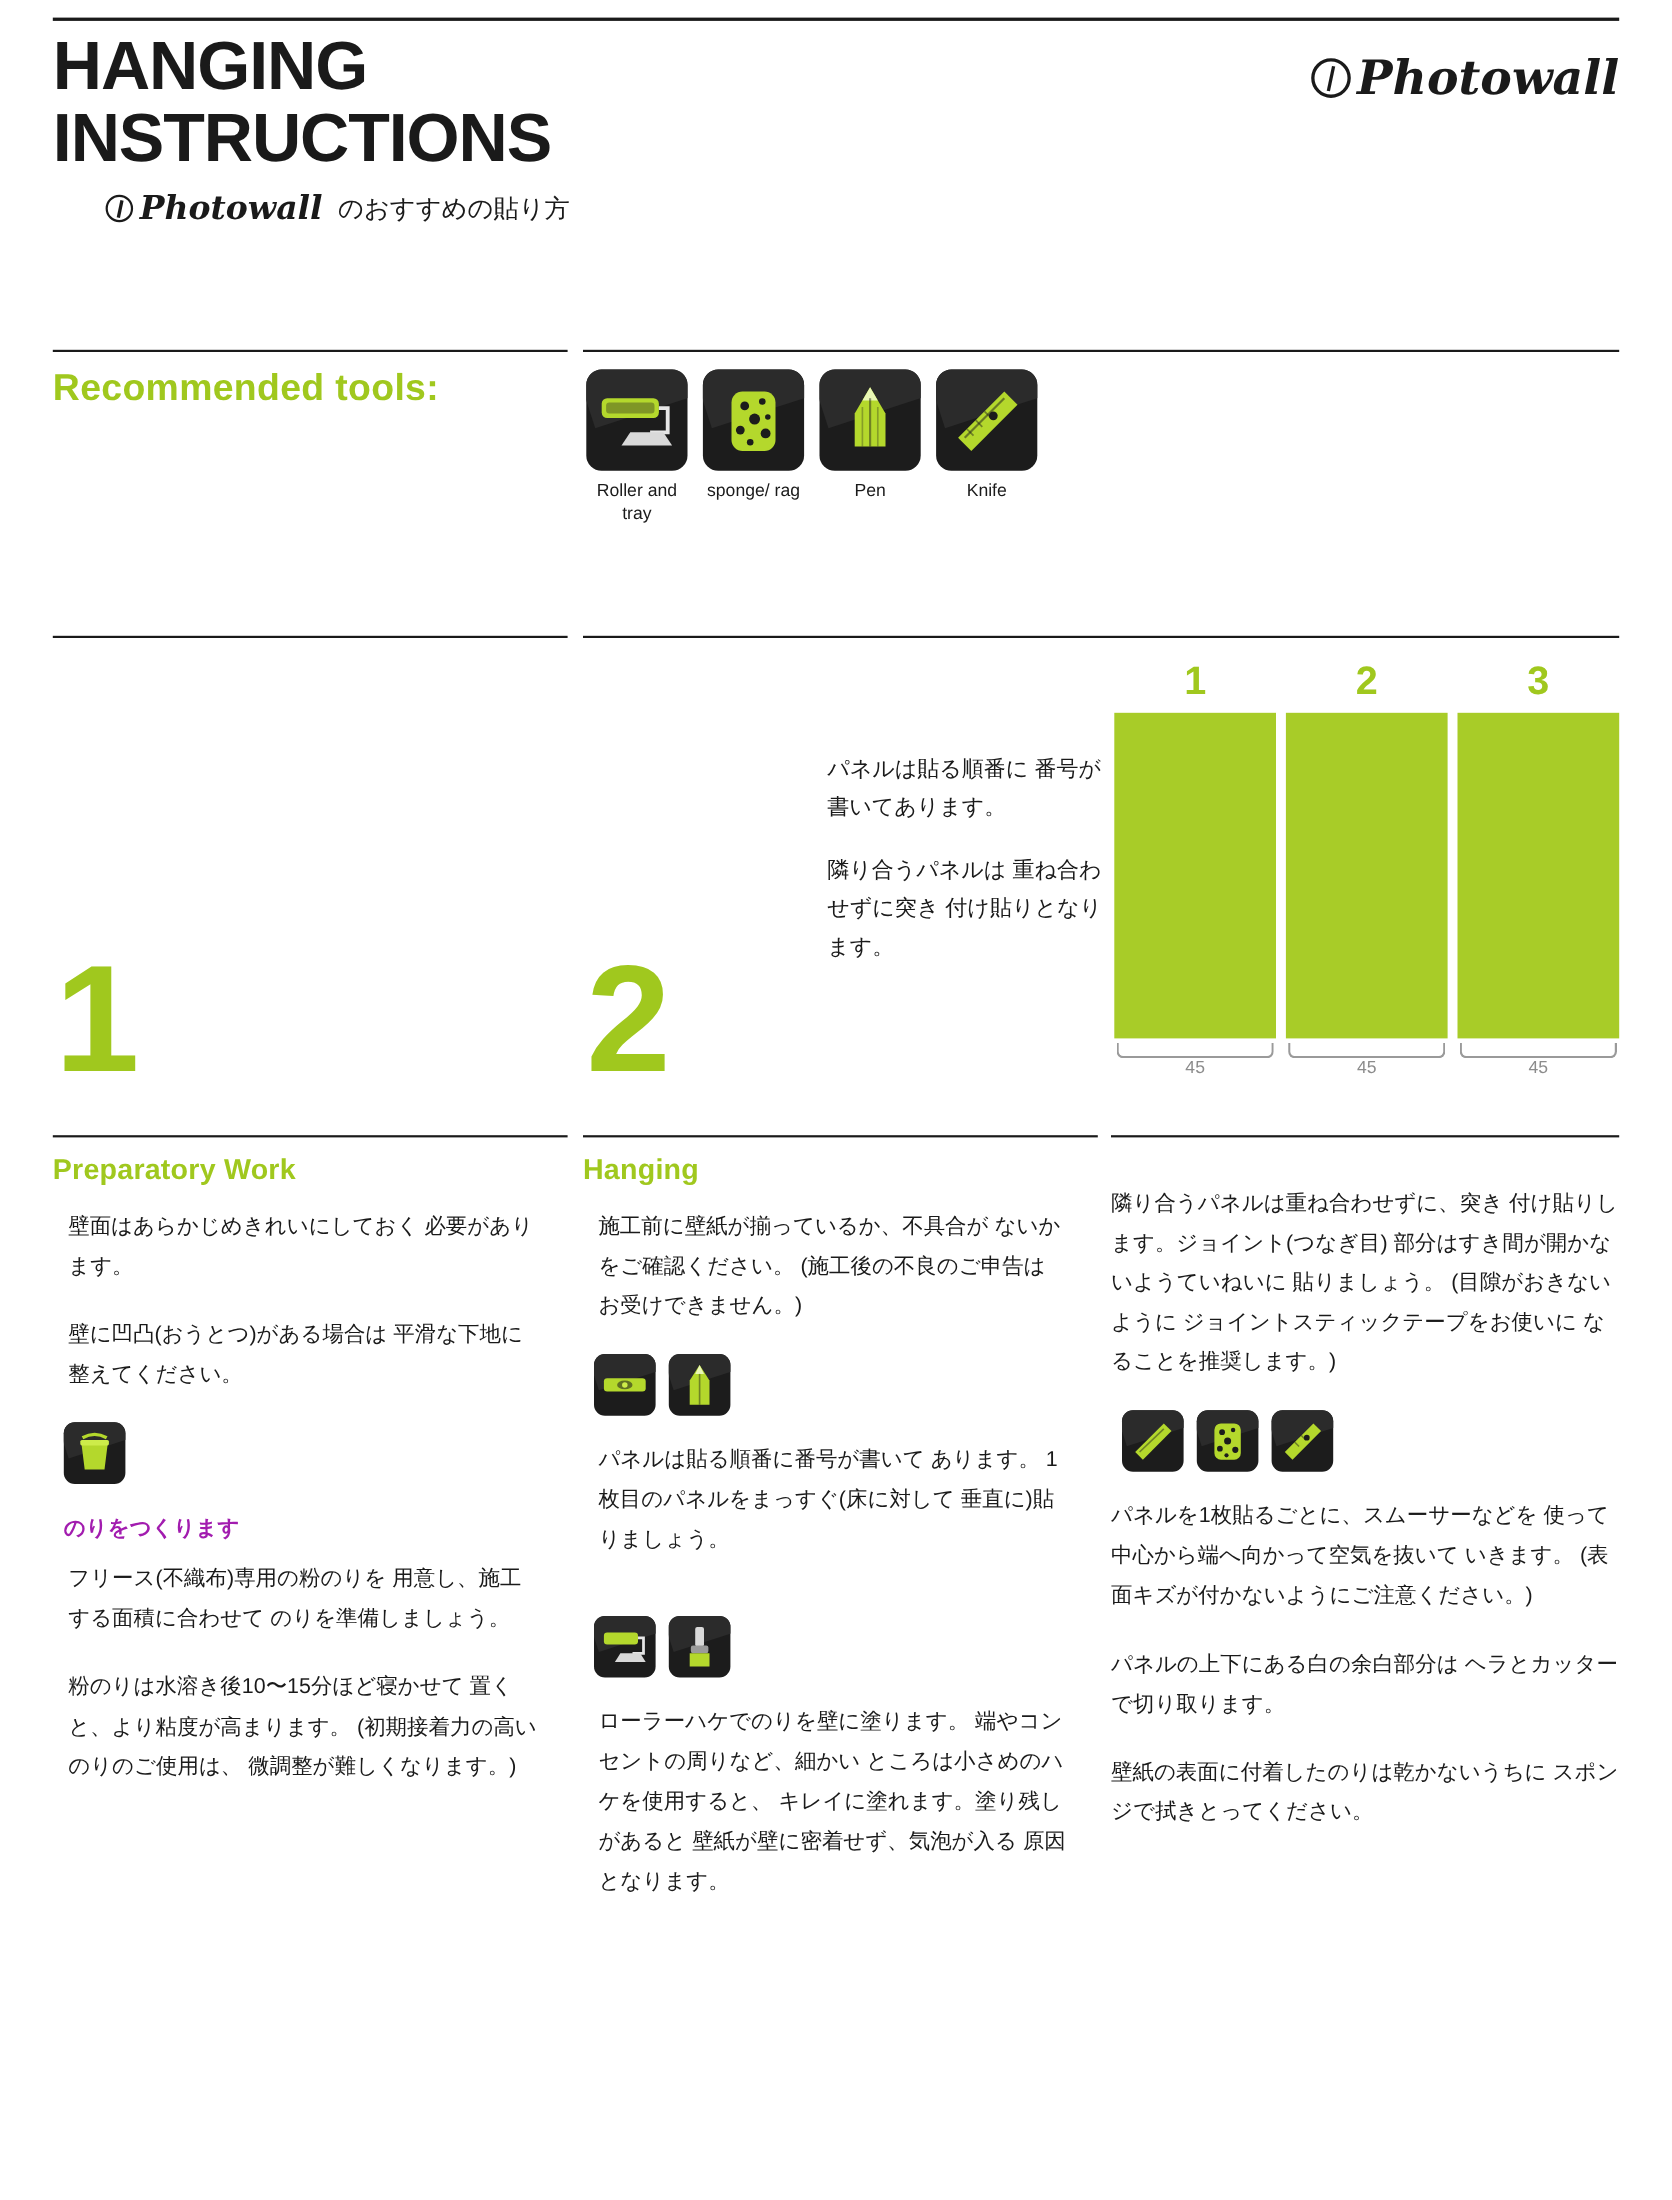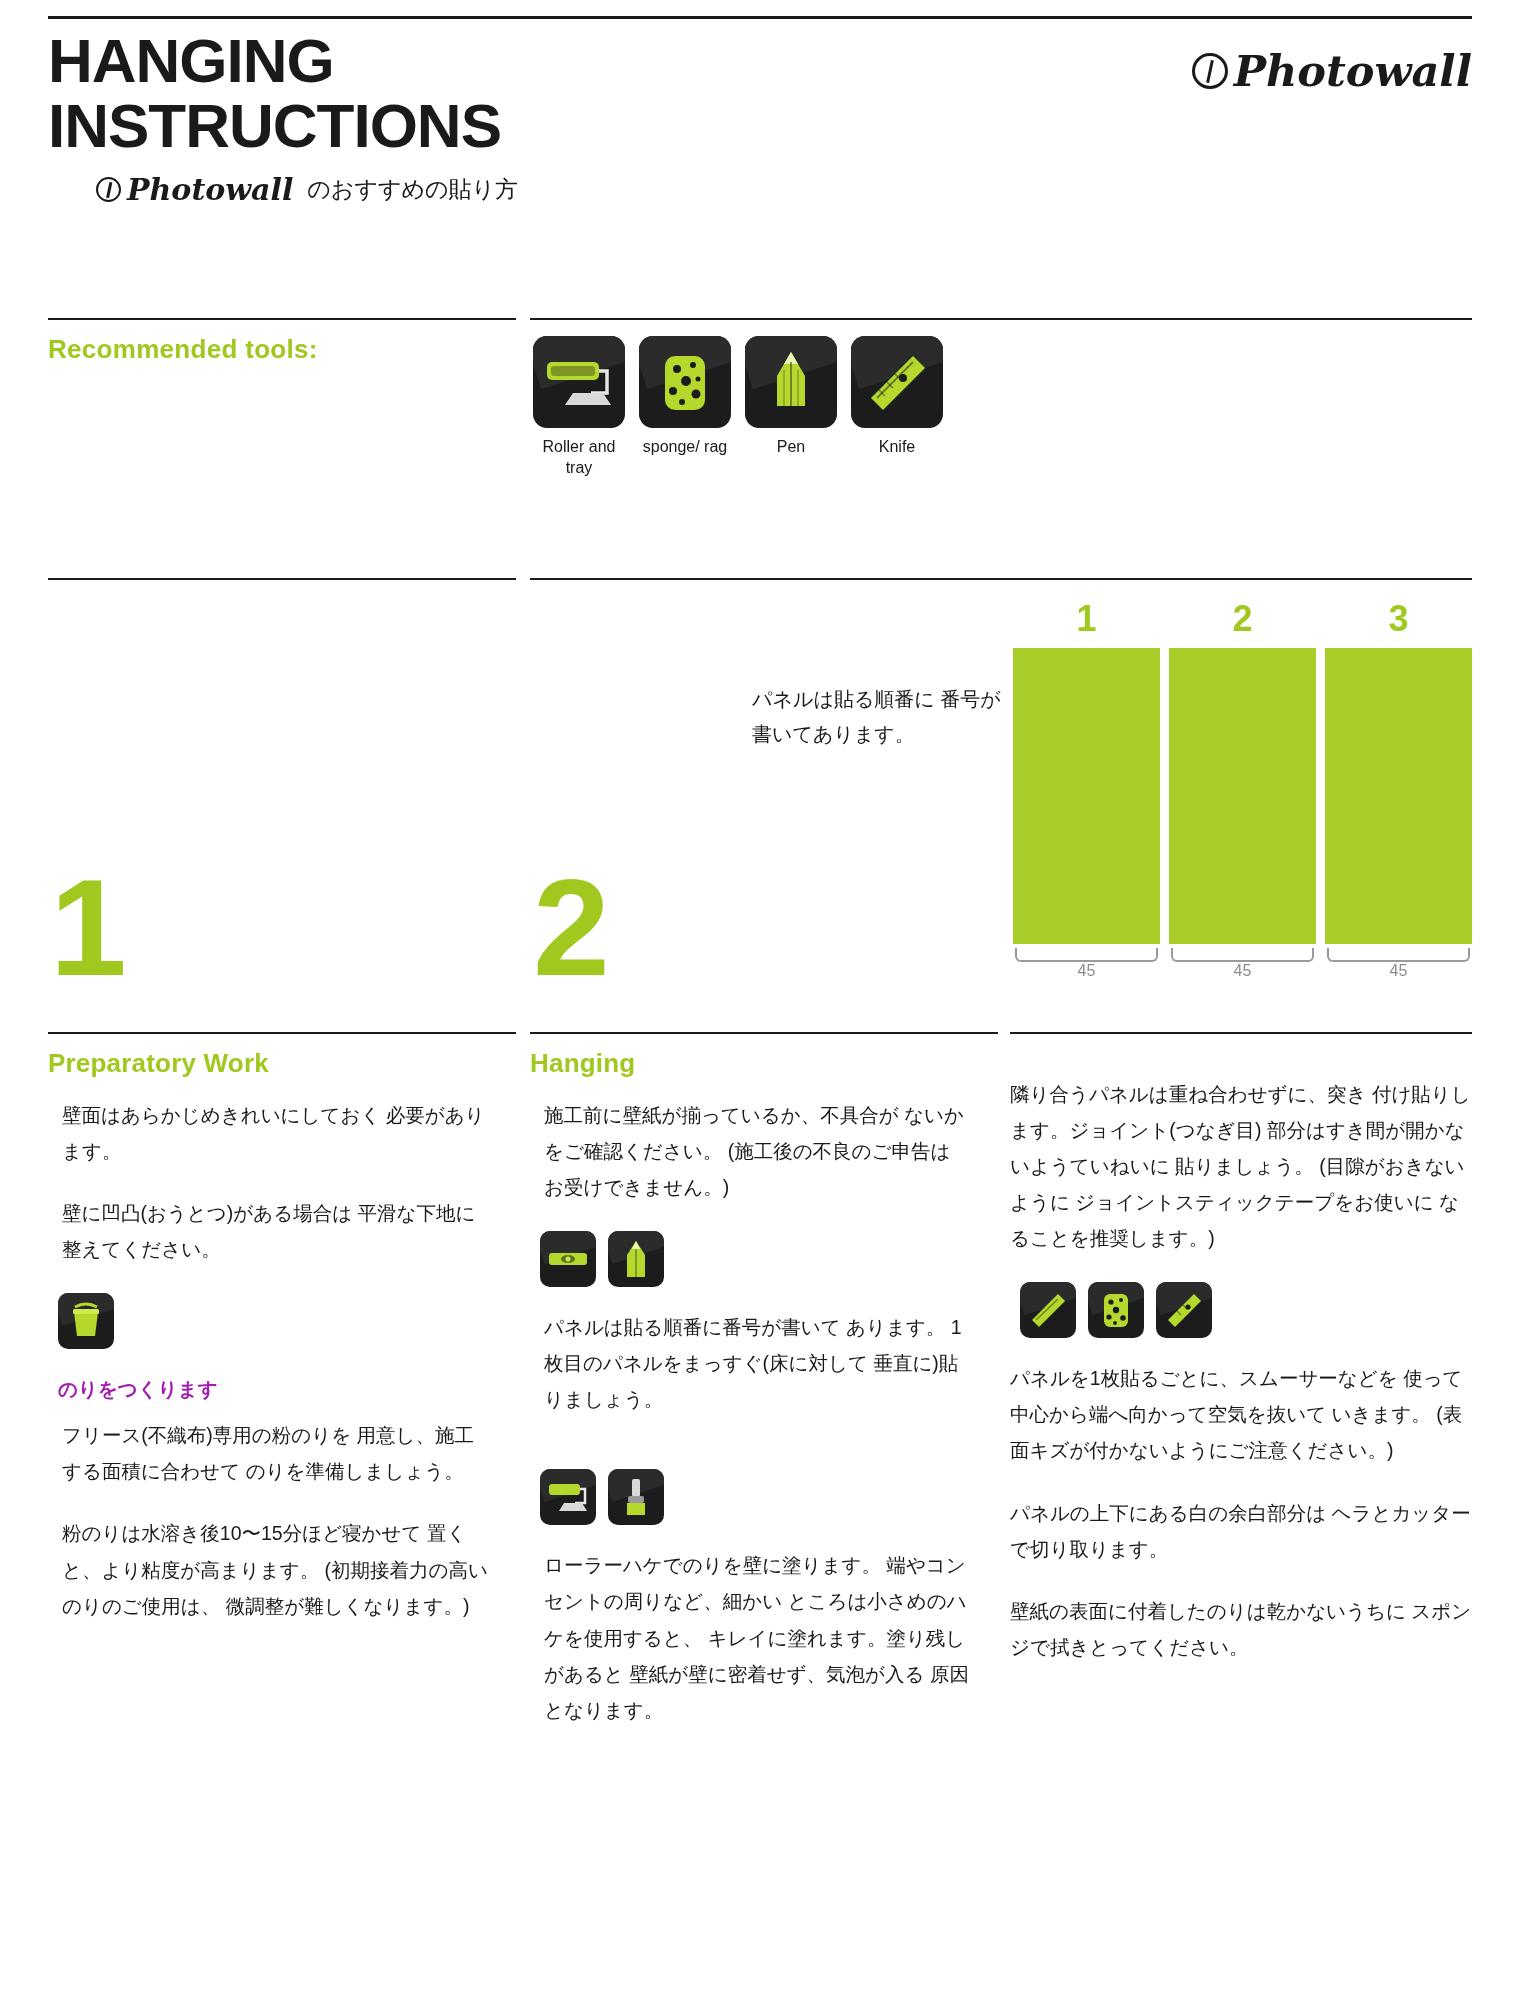--- a/index.html
+++ b/index.html
@@ -106,21 +106,21 @@
   .rule-mid-left { left: 48px; top: 578px; width: 468px; }
   .rule-mid-right { left: 530px; top: 578px; right: 48px; }
   .rule-sec-1 { left: 48px; top: 1032px; width: 468px; }
   .rule-sec-2 { left: 530px; top: 1032px; width: 468px; }
   .rule-sec-3 { left: 1010px; top: 1032px; right: 48px; }
   
   .rec-tools-label {
     position: absolute;
     left: 48px;
     top: 334px;
-    font-size: 26px;
+    font-size: 34px;
     font-weight: bold;
     color: #a0c81e;
     letter-spacing: 0.3px;
   }
   .tools-row {
     position: absolute;
     left: 533px;
     top: 336px;
     display: flex;
     gap: 14px;
@@ -380,20 +380,21 @@
       <div class="tool-label">Knife</div>
     </div>
 
   </div>
 
   <div class="big-num big-num-1">1</div>
   <div class="big-num big-num-2">2</div>
 
   <div class="panel-note">
     <p>パネルは貼る順番に 番号が書いてあります。</p>
+    <p>隣り合うパネルは 重ね合わせずに突き 付け貼りとなります。</p>
   </div>
 
   <div class="panels-wrap">
     <div class="panel-numbers">
       <div>1</div>
       <div>2</div>
       <div>3</div>
     </div>
     <div class="panels">
       <div class="panel"></div>

